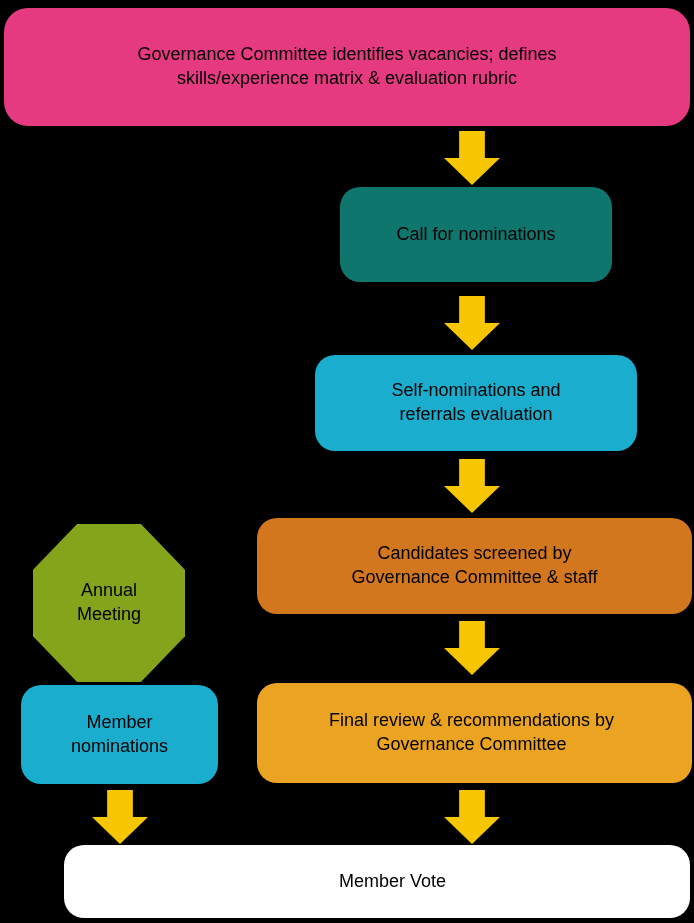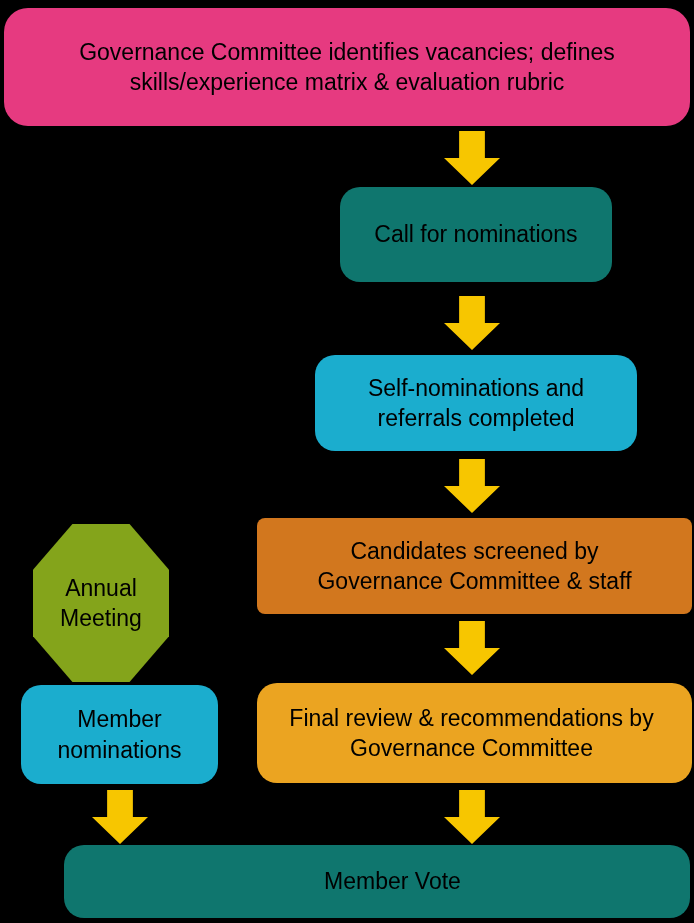--- a/index.html
+++ b/index.html
@@ -14,33 +14,33 @@
     overflow: hidden;
   }
 
   .node {
     position: absolute;
     display: flex;
     align-items: center;
     justify-content: center;
     text-align: center;
     color: #000;
-    font-size: 23px;
+    font-size: 18px;
     line-height: 1.32;
     border-radius: 20px;
     padding: 6px 14px;
   }
   .node .lbl { white-space: pre-line; }
 
   .pink   { background: #e63a80; border-radius: 24px; }
   .green  { background: #0f766e; }
   .cyan   { background: #1badce; }
-  .orange { background: #d2771e; border-radius: 8px; }
+  .orange { background: #d2771e; }
   .amber  { background: #eba421; }
-  .vote   { background: #0f766e; padding-left: 45px; }
+  .vote   { background: #ffffff; padding-left: 45px; }
 
   .octagon {
     background: #84a41b;
     border-radius: 0;
     clip-path: polygon(29% 0, 71% 0, 100% 29%, 100% 71%, 71% 100%, 29% 100%, 0 71%, 0 29%);
   }
 
   .arrow {
     position: absolute;
     width: 56px;
@@ -53,21 +53,21 @@
   #n-governance { left: 4px;   top: 8px;   width: 686px; height: 118px; }
   #a1           { left: 444px; top: 131px; }
   #n-call       { left: 340px; top: 187px; width: 272px; height: 95px; }
   #a2           { left: 444px; top: 296px; }
   #n-self       { left: 315px; top: 355px; width: 322px; height: 96px; }
   #a3           { left: 444px; top: 459px; }
   #n-screened   { left: 257px; top: 518px; width: 435px; height: 96px; }
   #a4           { left: 444px; top: 621px; }
   #n-final      { left: 257px; top: 683px; width: 435px; height: 100px; padding-left: 8px; }
   #a5           { left: 444px; top: 790px; }
-  #n-annual     { left: 33px;  top: 524px; width: 136px; height: 158px; }
+  #n-annual     { left: 33px;  top: 524px; width: 152px; height: 158px; }
   #n-floor      { left: 21px;  top: 685px; width: 197px; height: 99px; }
   #a6           { left: 92px;  top: 790px; }
   #n-vote       { left: 64px;  top: 845px; width: 626px; height: 73px; }
 </style>
 </head>
 <body>
 
 <div class="canvas">
 
   <div class="node pink" id="n-governance">
@@ -78,21 +78,21 @@
   <div class="arrow" id="a1"></div>
 
   <div class="node green" id="n-call">
     <span class="lbl">Call for nominations</span>
   </div>
 
   <div class="arrow" id="a2"></div>
 
   <div class="node cyan" id="n-self">
     <span class="lbl">Self-nominations and
-referrals completed</span>
+referrals evaluation</span>
   </div>
 
   <div class="arrow" id="a3"></div>
 
   <div class="node orange" id="n-screened">
     <span class="lbl">Candidates screened by
 Governance Committee &amp; staff</span>
   </div>
 
   <div class="arrow" id="a4"></div>

